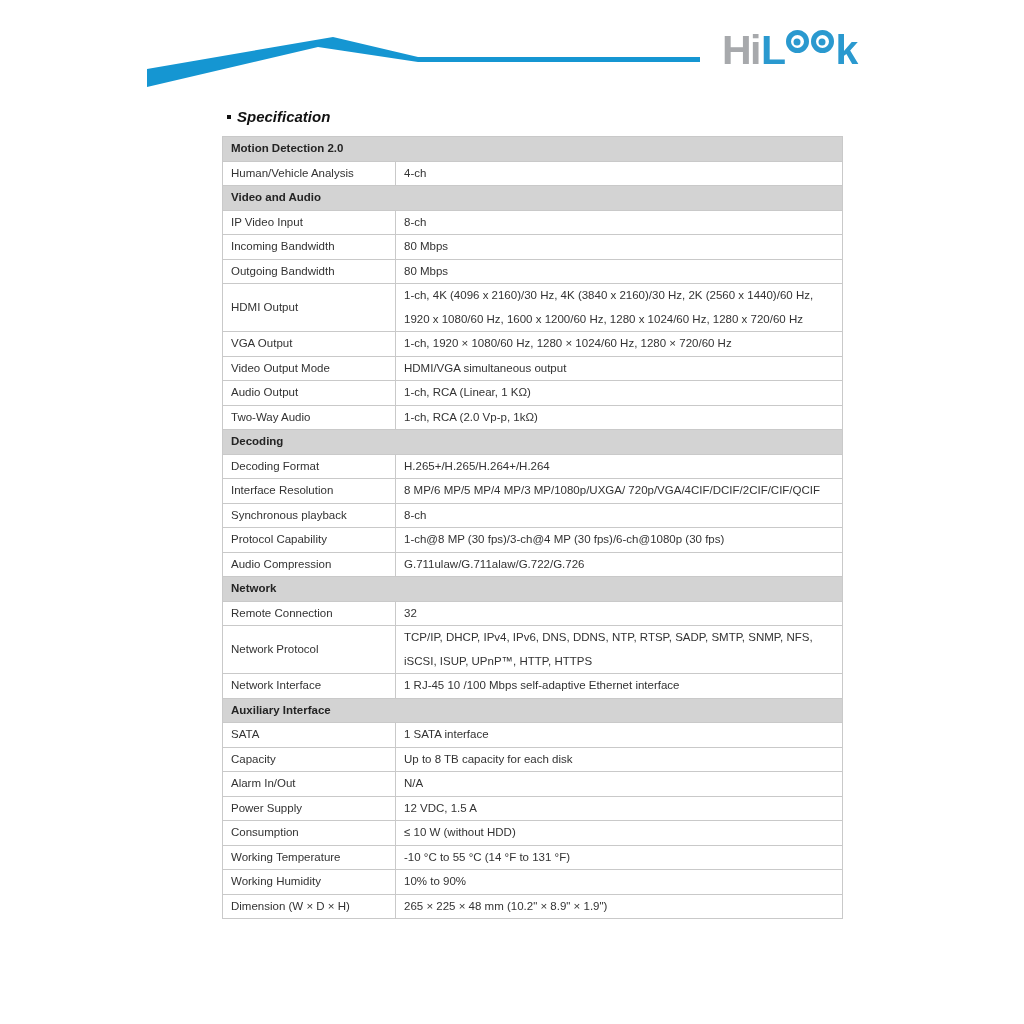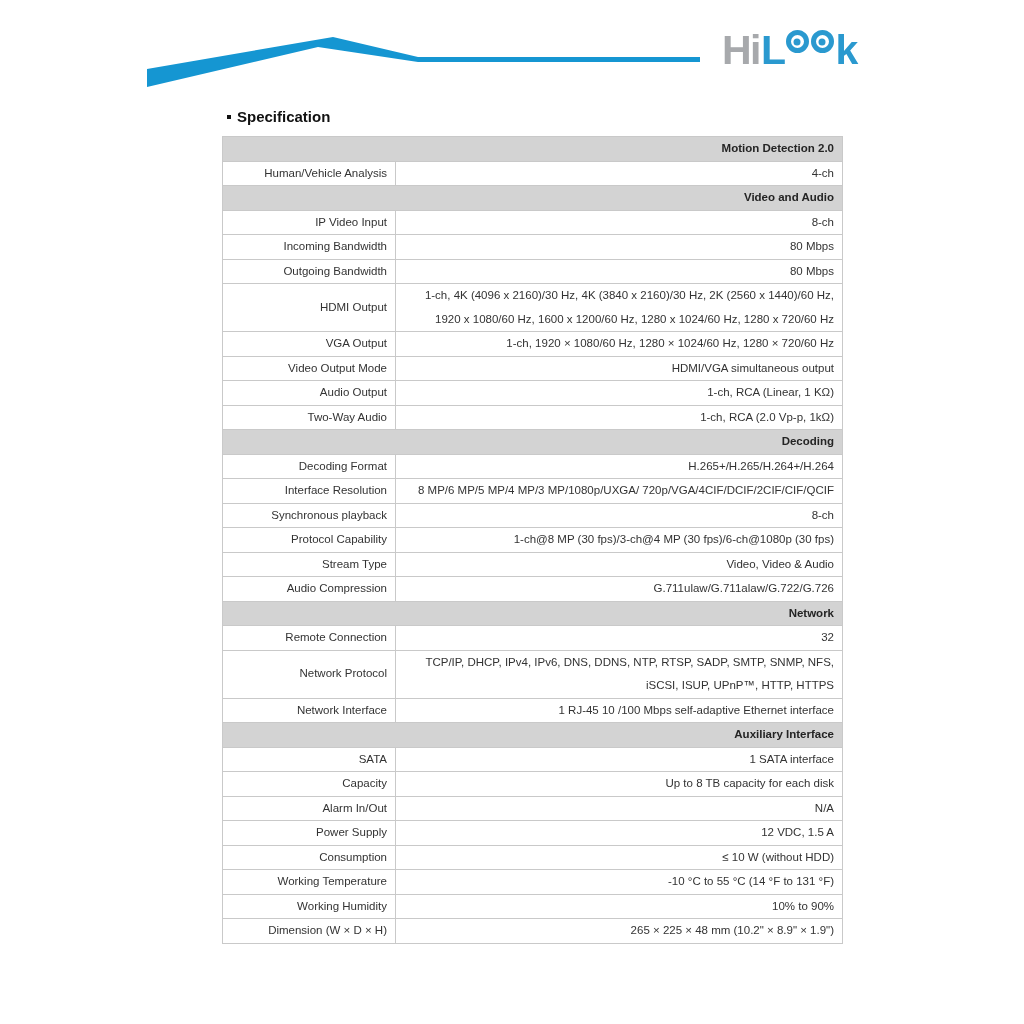--- a/index.html
+++ b/index.html
@@ -33,34 +33,34 @@
     position:relative;display:inline-block;width:23px;height:23px;
     border:5px solid var(--logo-blue);border-radius:50%;
     margin:0 1px 8px 1px;flex:0 0 auto;
   }
   .pupil{
     position:absolute;width:7px;height:7px;border-radius:50%;
     background:var(--logo-blue);top:50%;left:50%;transform:translate(-50%,-50%);
   }
   .title{
     position:absolute;left:227px;top:108px;
-    font-size:15px;font-weight:bold;color:#111111;
+    font-size:15px;font-weight:bold;color:#111111;font-style:italic;
   }
   .bullet{
     display:inline-block;width:4px;height:4px;background:#111111;
     margin-right:6px;vertical-align:3px;
   }
   table.spec{
     position:absolute;left:222px;top:136px;width:620px;
     border-collapse:collapse;table-layout:fixed;
   }
   table.spec td{
     border:1px solid var(--border);
     font-size:11.5px;line-height:23.5px;color:var(--text);
-    padding:0 8px;vertical-align:middle;overflow:hidden;text-align:right;
+    padding:0 8px;vertical-align:middle;overflow:hidden;
   }
   table.spec tr.section td{
     background:var(--section-bg);font-weight:bold;color:#242424;
   }
 </style>
 </head>
 <body>
 
 <div class="page">
 
@@ -145,24 +145,20 @@
         </tr>
         <tr>
           <td>Synchronous playback</td>
           <td>8-ch</td>
         </tr>
         <tr>
           <td>Protocol Capability</td>
           <td>1-ch@8 MP (30 fps)/3-ch@4 MP (30 fps)/6-ch@1080p (30 fps)</td>
         </tr>
         <tr>
-          <td>Stream Type</td>
-          <td>Video, Video &amp; Audio</td>
-        </tr>
-        <tr>
           <td>Audio Compression</td>
           <td>G.711ulaw/G.711alaw/G.722/G.726</td>
         </tr>
         <tr class="section">
           <td colspan="2">Network</td>
         </tr>
         <tr>
           <td>Remote Connection</td>
           <td>32</td>
         </tr>

